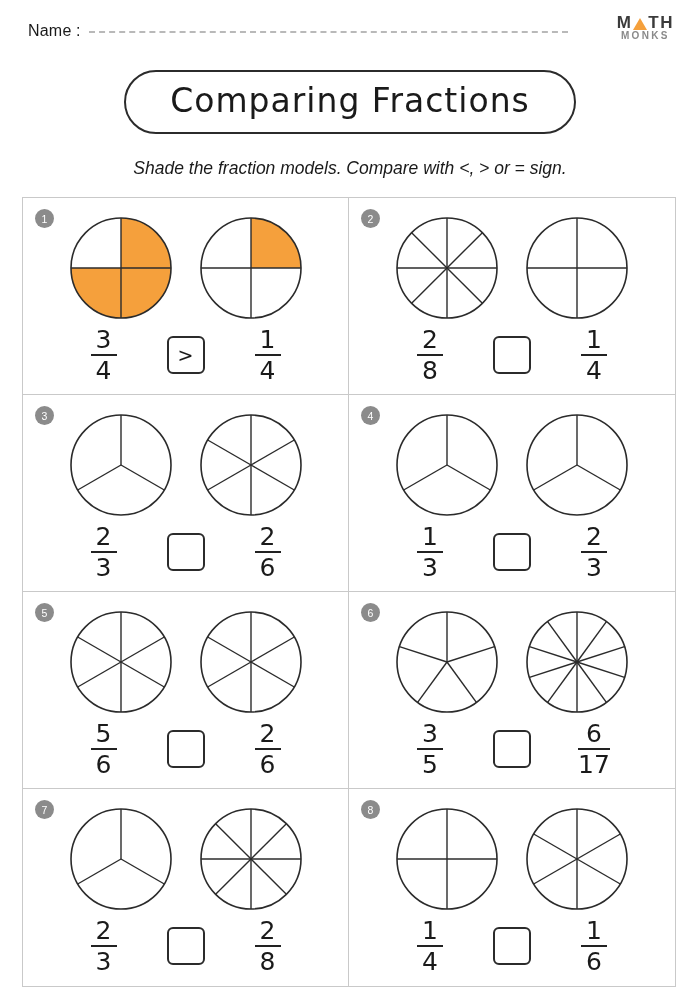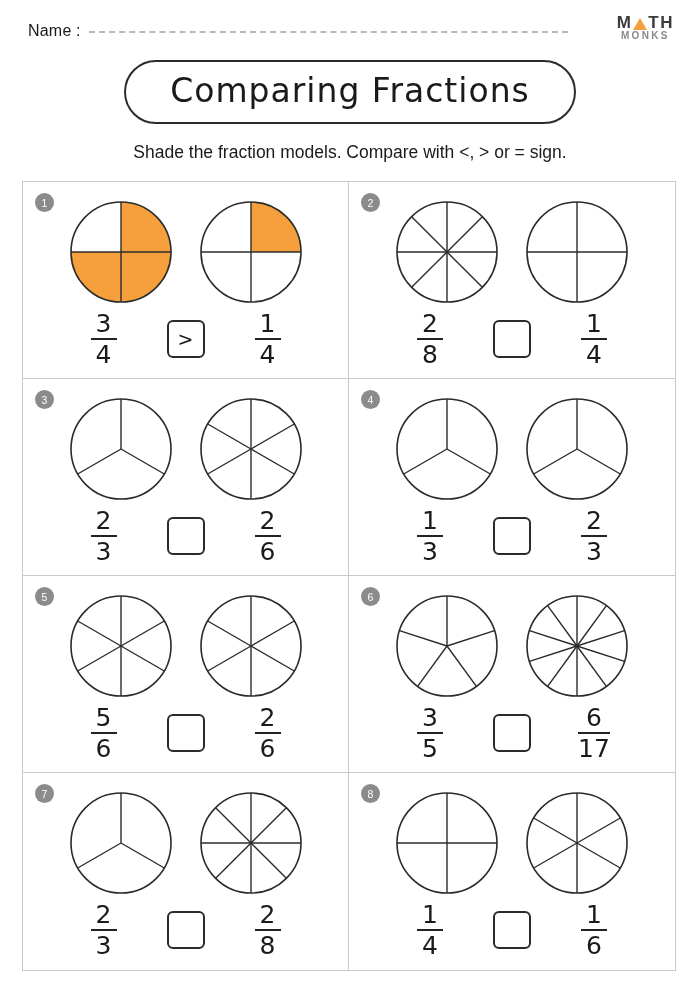--- a/index.html
+++ b/index.html
@@ -74,37 +74,38 @@
     font-size: 10px;
     letter-spacing: 2.3px;
     color: #8a8a8a;
     font-weight: 700;
   }
 
   
   .title-wrap {
     display: flex;
     justify-content: center;
-    margin-top: 4px;
+    margin-top: 14px;
   }
   .title {
     border: 2px solid #2b2b2b;
     border-radius: 40px;
     padding: 9px 44px 12px;
     font-size: 33px;
     letter-spacing: 1px;
     font-family: "DejaVu Sans", sans-serif;
     font-weight: 400;
   }
 
   .subtitle {
     text-align: center;
     font-size: 17.5px;
-    margin-top: 18px;
+    margin-top: 24px;
     color: #1a1a1a;
+    font-style: italic;
   }
 
   
   .grid {
     margin: 18px 22px 0 22px;
     border: 1px solid #c9c9c9;
     display: grid;
     grid-template-columns: 1fr 1fr;
     grid-template-rows: repeat(4, 197px);
     width: 654px;

